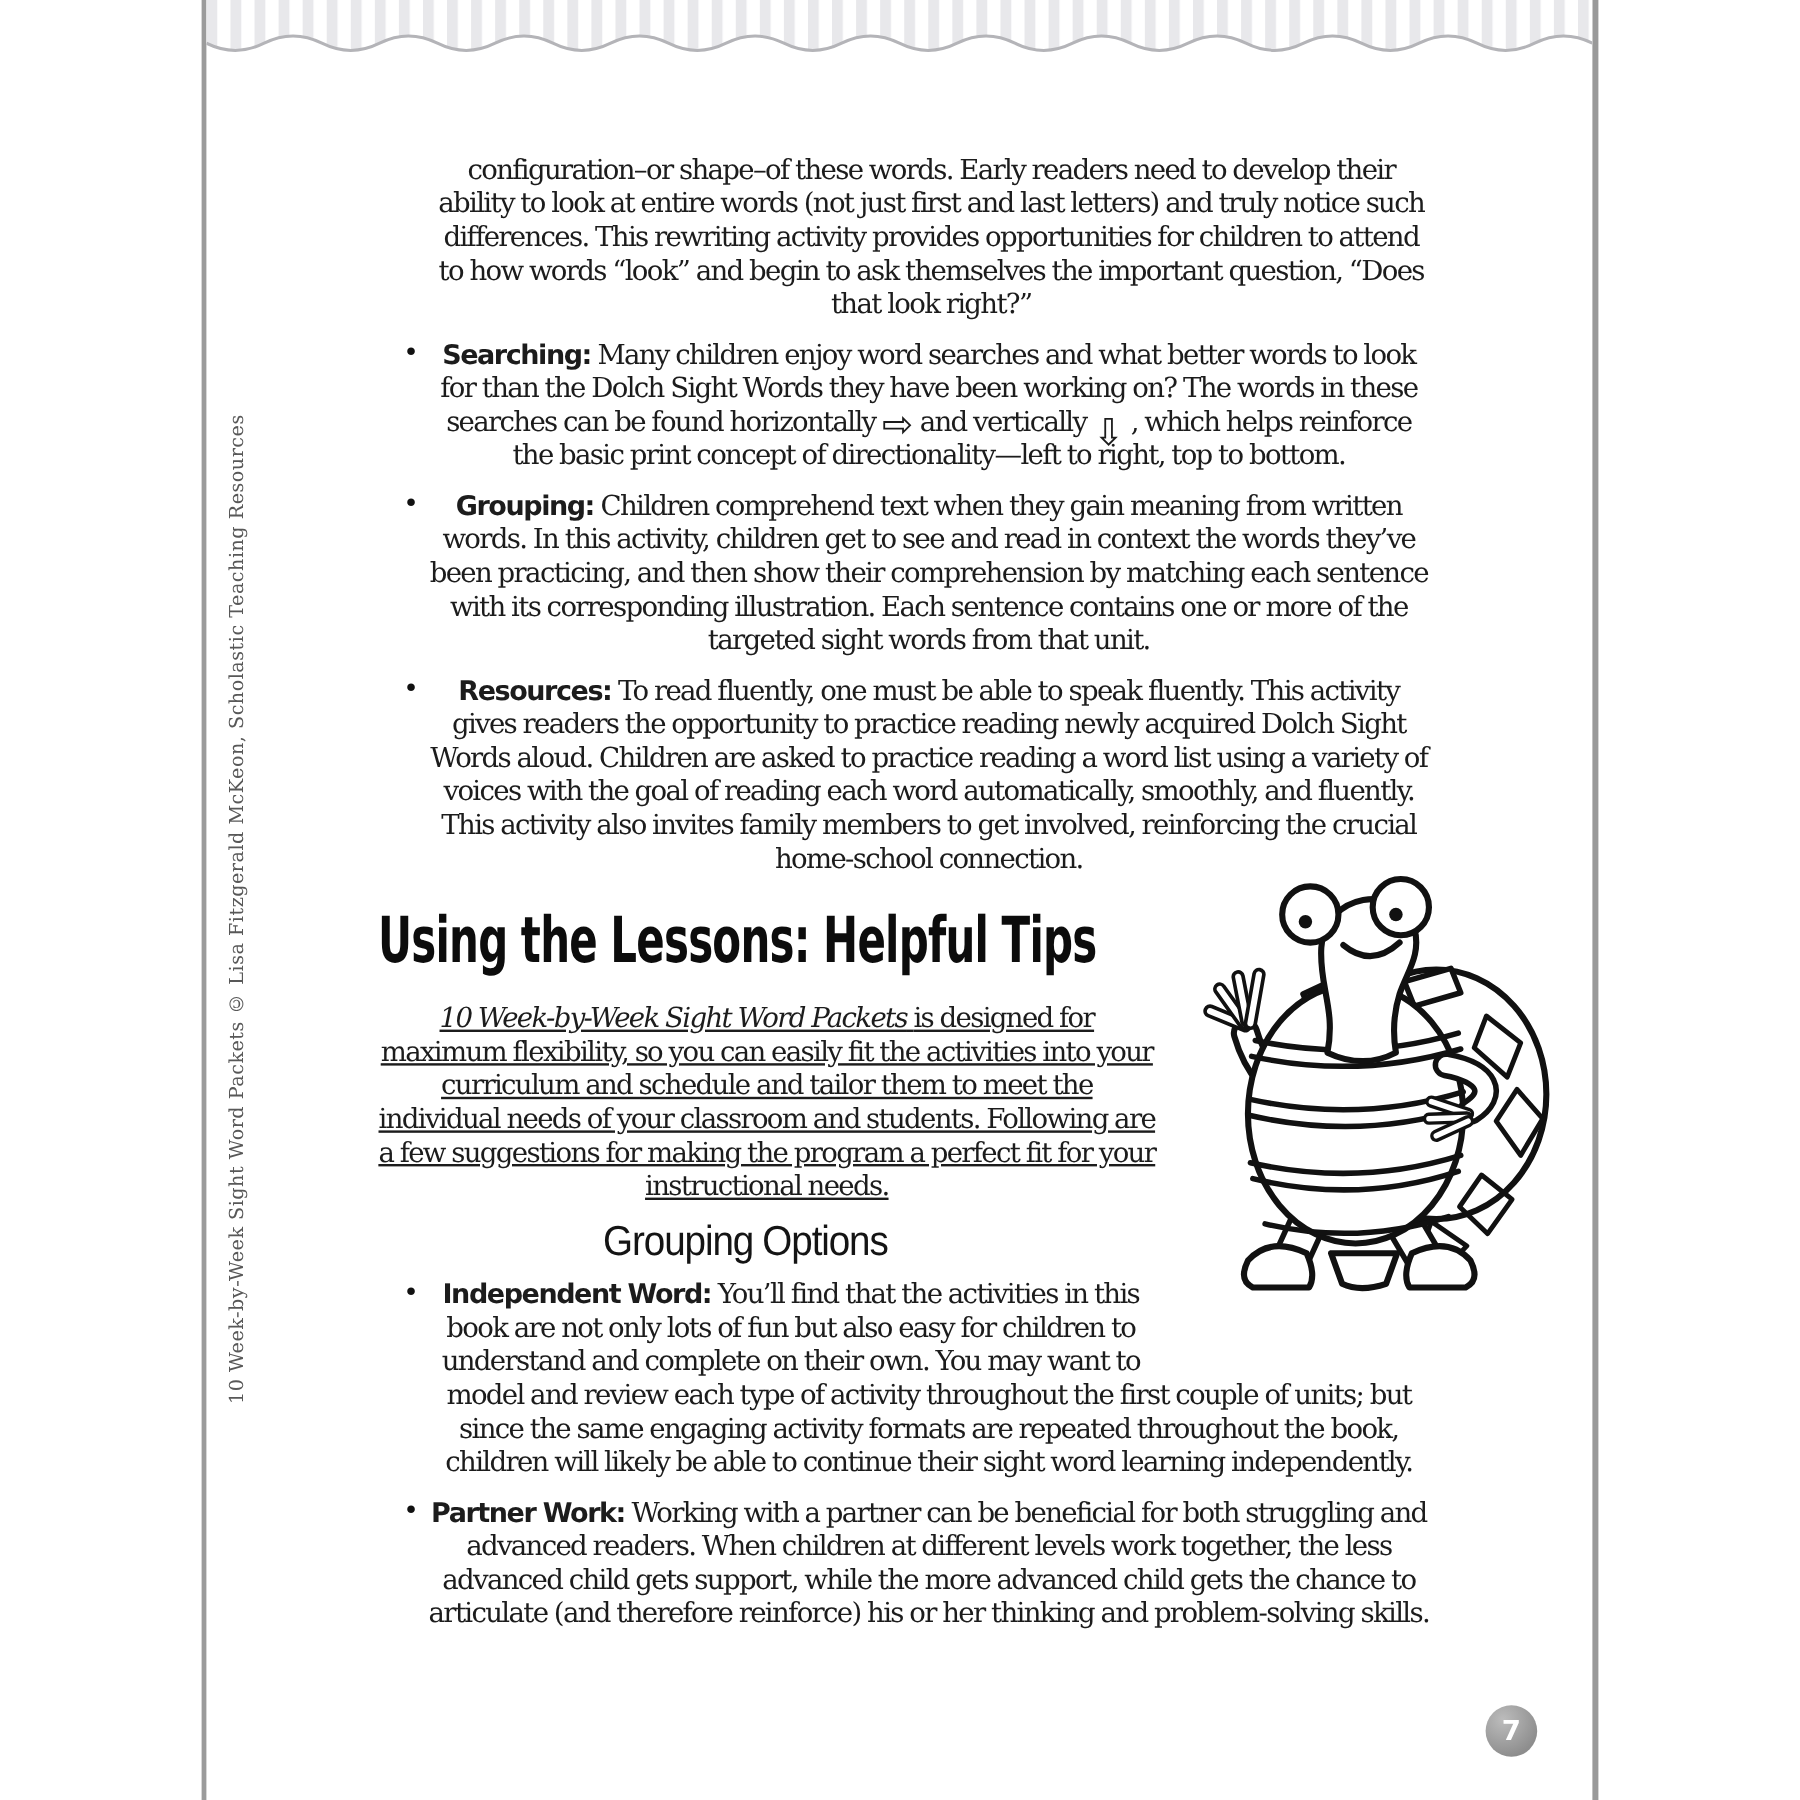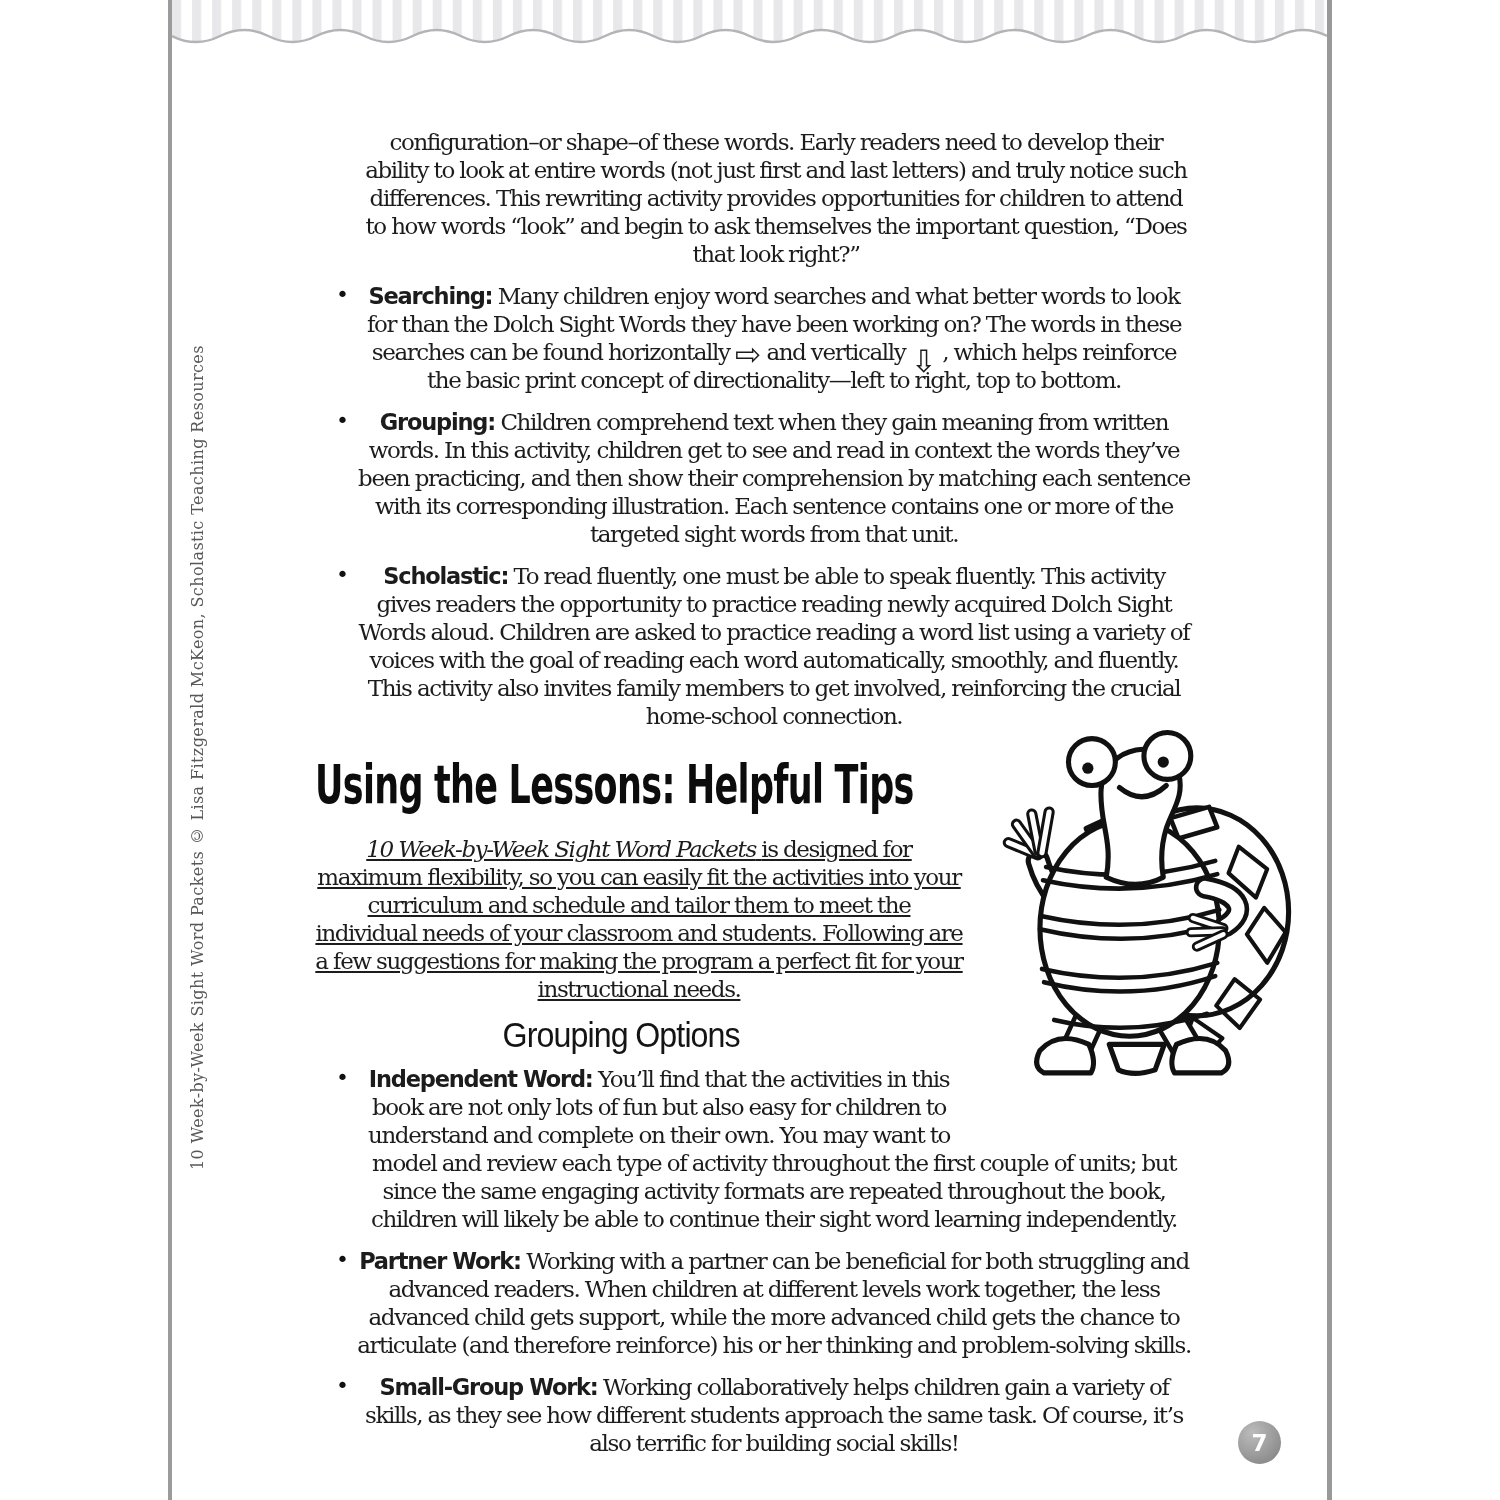--- a/index.html
+++ b/index.html
@@ -154,45 +154,41 @@
         <span class="arrow right">⇨</span>
         <span>and vertically</span>
         <span class="arrow down">⇩</span>
         <span>, which helps reinforce the basic print concept of directionality—left to right, top to bottom.</span>
       </li>
       <li>
         <span class="b-label">Grouping:</span>
         <span>Children comprehend text when they gain meaning from written words. In this activity, children get to see and read in context the words they’ve been practicing, and then show their comprehension by matching each sentence with its corresponding illustration. Each sentence contains one or more of the targeted sight words from that unit.</span>
       </li>
       <li>
-        <span class="b-label">Scholastic:</span>
+        <span class="b-label">Resources:</span>
         <span>To read fluently, one must be able to speak fluently. This activity gives readers the opportunity to practice reading newly acquired Dolch Sight Words aloud. Children are asked to practice reading a word list using a variety of voices with the goal of reading each word automatically, smoothly, and fluently. This activity also invites family members to get involved, reinforcing the crucial home-school connection.</span>
       </li>
     </ul>
 
     <div class="turtle-float"></div>
 
     <h1 class="section-heading">Using the Lessons: Helpful Tips</h1>
 
     <p class="intro-para"><span class="book-title-italic">10 Week-by-Week Sight Word Packets</span> <span>is designed for maximum flexibility, so you can easily fit the activities into your curriculum and schedule and tailor them to meet the individual needs of your classroom and students. Following are a few suggestions for making the program a perfect fit for your instructional needs.</span></p>
 
     <h2 class="sub-heading">Grouping Options</h2>
 
     <ul class="bullet-list">
       <li>
         <span class="b-label">Independent Word:</span>
         <span>You’ll find that the activities in this book are not only lots of fun but also easy for children to understand and complete on their own. You may want to model and review each type of activity throughout the first couple of units; but since the same engaging activity formats are repeated throughout the book, children will likely be able to continue their sight word learning independently.</span>
       </li>
       <li>
         <span class="b-label">Partner Work:</span>
         <span>Working with a partner can be beneficial for both struggling and advanced readers. When children at different levels work together, the less advanced child gets support, while the more advanced child gets the chance to articulate (and therefore reinforce) his or her thinking and problem-solving skills.</span>
-      </li>
-      <li>
-        <span class="b-label">Small-Group Work:</span>
-        <span>Working collaboratively helps children gain a variety of skills, as they see how different students approach the same task. Of course, it’s also terrific for building social skills!</span>
       </li>
     </ul>
   </div>
 
   <div class="turtle-wrap">
     <svg viewBox="0 0 310 365">
       <g stroke="#111" stroke-linecap="round" stroke-linejoin="round" fill="none">
 
         <ellipse cx="202" cy="202" rx="90" ry="102" fill="#fff" stroke-width="5"></ellipse>
 

